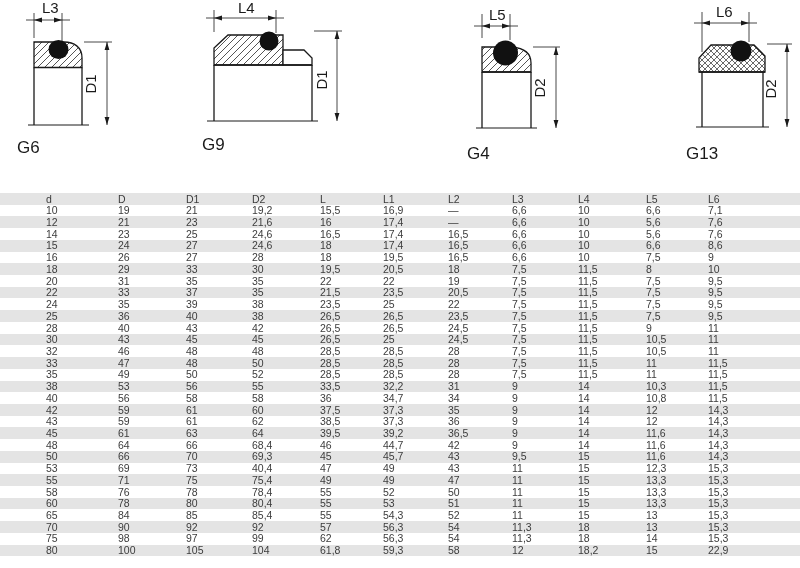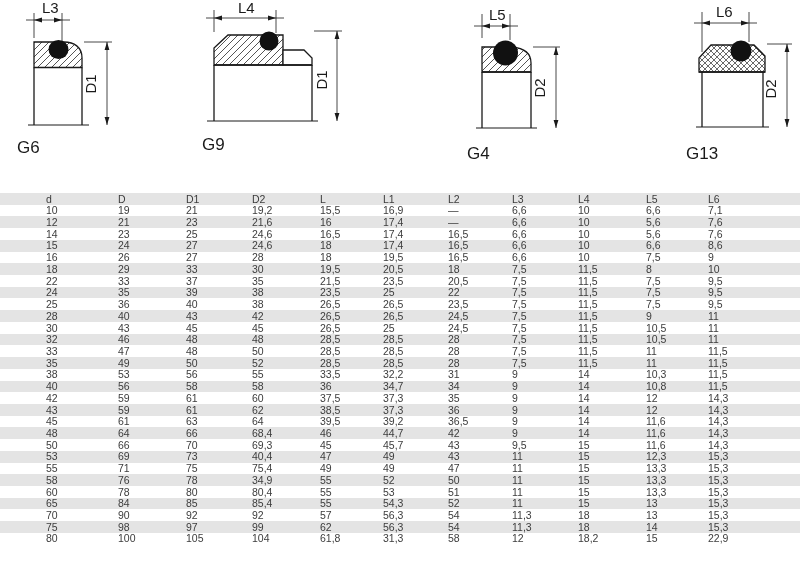--- a/index.html
+++ b/index.html
@@ -230,20 +230,33 @@
           <td>30</td>
           <td>19,5</td>
           <td>20,5</td>
           <td>18</td>
           <td>7,5</td>
           <td>11,5</td>
           <td>8</td>
           <td>10</td>
         </tr>
         <tr>
+          <td>20</td>
+          <td>31</td>
+          <td>35</td>
+          <td>35</td>
+          <td>22</td>
+          <td>22</td>
+          <td>19</td>
+          <td>7,5</td>
+          <td>11,5</td>
+          <td>7,5</td>
+          <td>9,5</td>
+        </tr>
+        <tr>
           <td>22</td>
           <td>33</td>
           <td>37</td>
           <td>35</td>
           <td>21,5</td>
           <td>23,5</td>
           <td>20,5</td>
           <td>7,5</td>
           <td>11,5</td>
           <td>7,5</td>
@@ -454,21 +467,21 @@
           <td>47</td>
           <td>11</td>
           <td>15</td>
           <td>13,3</td>
           <td>15,3</td>
         </tr>
         <tr>
           <td>58</td>
           <td>76</td>
           <td>78</td>
-          <td>34,9</td>
+          <td>78,4</td>
           <td>55</td>
           <td>52</td>
           <td>50</td>
           <td>11</td>
           <td>15</td>
           <td>13,3</td>
           <td>15,3</td>
         </tr>
         <tr>
           <td>60</td>
@@ -521,21 +534,21 @@
           <td>18</td>
           <td>14</td>
           <td>15,3</td>
         </tr>
         <tr>
           <td>80</td>
           <td>100</td>
           <td>105</td>
           <td>104</td>
           <td>61,8</td>
-          <td>31,3</td>
+          <td>59,3</td>
           <td>58</td>
           <td>12</td>
           <td>18,2</td>
           <td>15</td>
           <td>22,9</td>
         </tr>
       </tbody>
   </table>
 </div>
 

